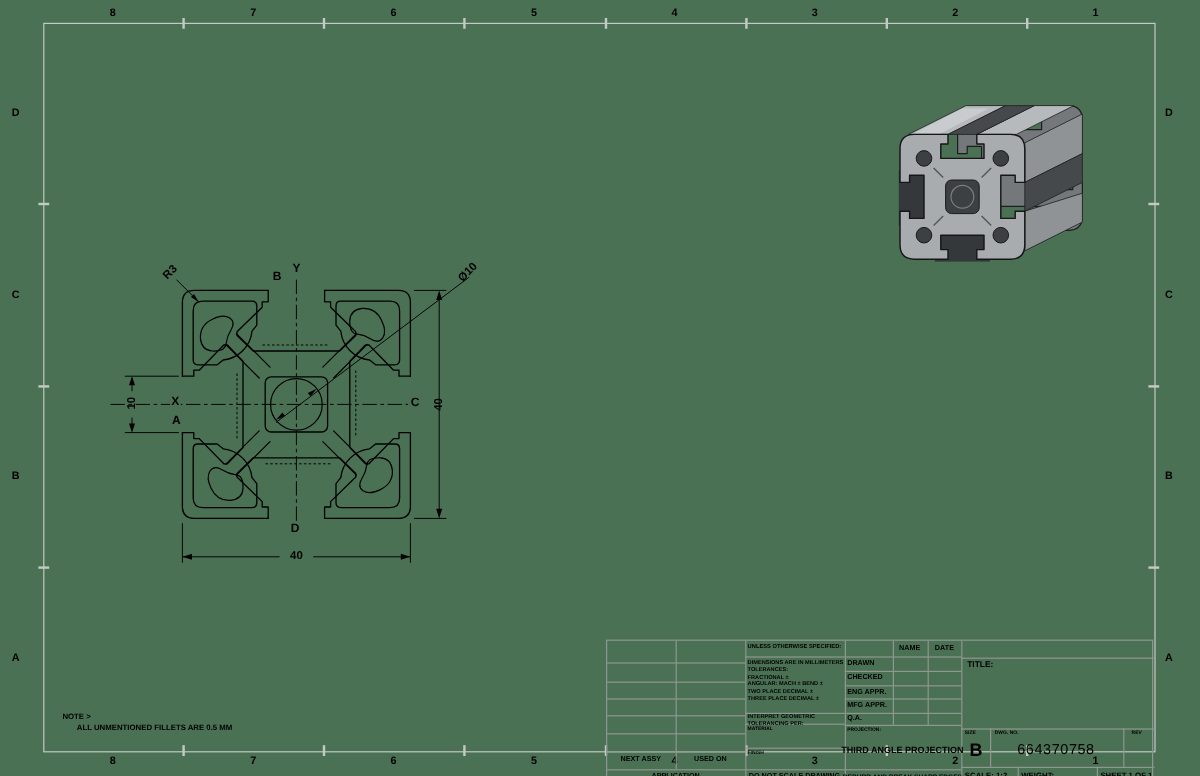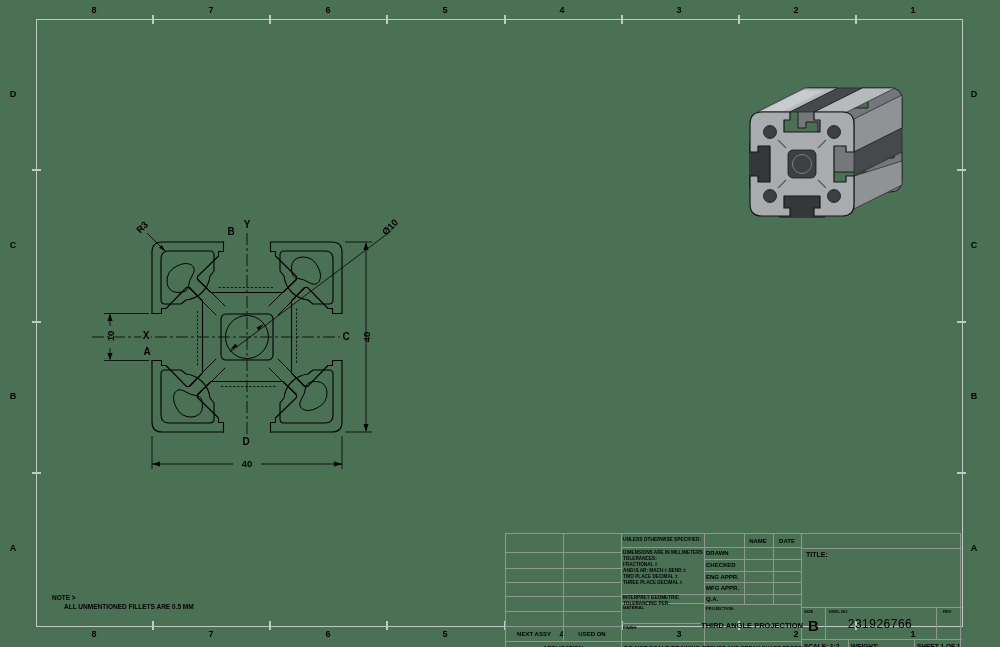--- a/index.html
+++ b/index.html
@@ -301,20 +301,20 @@
     <span class="tb" style="left:200px;top:51px">MFG APPR.</span>
     <span class="tb" style="left:200px;top:62px">Q.A.</span>
     <span class="tb xs" style="left:200px;top:72px">PROJECTION:</span>
     <span class="tb ctr" style="left:246px;top:92px;font-size:7.5px">THIRD ANGLE PROJECTION</span>
     <span class="tb ctr" style="left:246px;top:114px;font-size:5.5px">DEBURR AND BREAK SHARP EDGES</span>
 
     <span class="tb" style="left:300px;top:17px;font-size:7px">TITLE:</span>
     <span class="tb xs" style="left:298px;top:75px">SIZE</span>
     <span class="tb big" style="left:302px;top:83px">B</span>
     <span class="tb xs" style="left:323px;top:75px">DWG.  NO.</span>
-    <span class="tb num ctr" style="left:374px;top:91px">231926766</span>
+    <span class="tb num ctr" style="left:374px;top:91px">664370758</span>
     <span class="tb xs" style="left:437px;top:75px">REV</span>
     <span class="tb" style="left:298px;top:109px;font-size:6.5px">SCALE: 1:2</span>
     <span class="tb" style="left:345px;top:109px;font-size:6.5px">WEIGHT:</span>
     <span class="tb" style="left:411px;top:109px;font-size:6.5px">SHEET 1 OF 1</span>
   </div>
 
 </div>
 
 </body></html>

